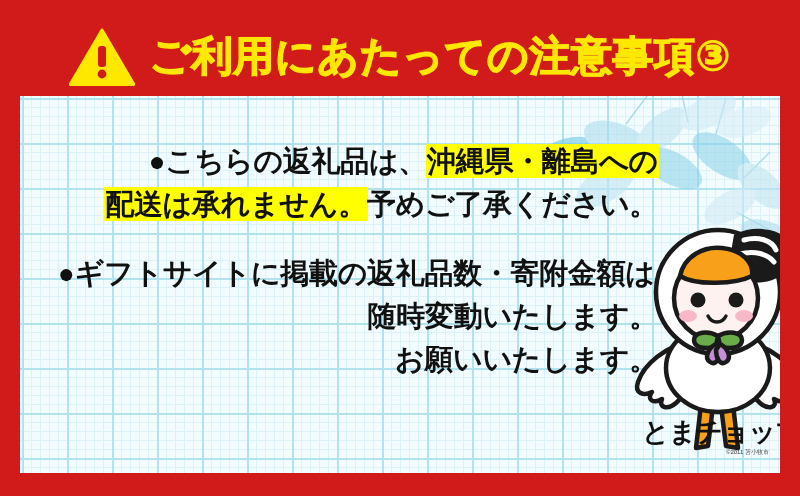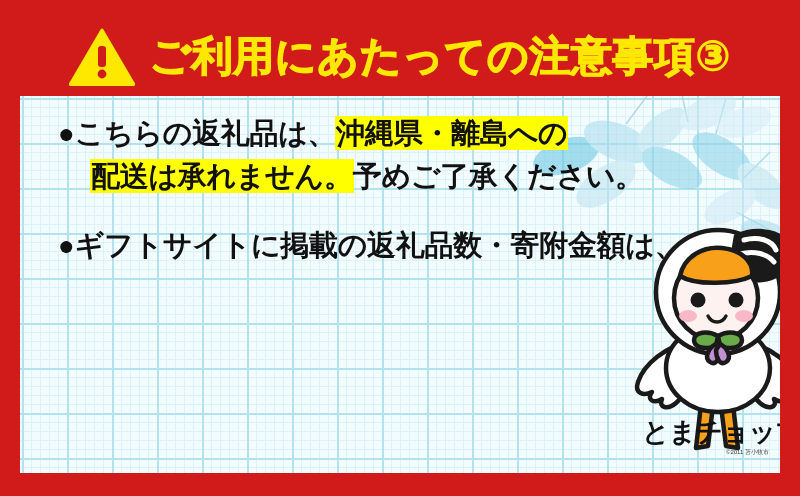--- a/index.html
+++ b/index.html
@@ -86,22 +86,23 @@
     width: 260px;
     height: 240px;
     pointer-events: none;
   }
   #leaf-decoration svg { display: block; }
 
   
   #notice-body {
     position: absolute;
     left: 38px;
-    top: 16px;
+    top: 44px;
     width: 600px;
+    text-align: right;
   }
 
   .notice-block { margin-bottom: 26px; }
   .notice-block:last-child { margin-bottom: 0; }
 
   .notice-line {
     font-size: 29px;
     font-weight: 700;
     color: #111111;
     line-height: 43px;
@@ -201,20 +202,22 @@
 
     <div id="notice-body">
 
       <div class="notice-block">
         <div class="notice-line"><span class="bullet-dot">●</span><span>こちらの返礼品は、</span><span class="hl">沖縄県・離島への</span></div>
         <div class="notice-line indented"><span class="hl">配送は承れません。</span><span>予めご了承ください。</span></div>
       </div>
 
       <div class="notice-block">
         <div class="notice-line"><span class="bullet-dot">●</span><span>ギフトサイトに掲載の返礼品数・寄附金額は、</span></div>
+        <div class="notice-line indented"><span>随時変動いたします。</span></div>
+        <div class="notice-line indented"><span>お願いいたします。</span></div>
       </div>
 
     </div>
 
     <div id="mascot">
       <svg viewBox="0 0 172 270" width="172" height="270" aria-hidden="true">
         <g stroke="#1a1a1a" stroke-width="4.5" stroke-linejoin="round" stroke-linecap="round">
 
           <path d="M58 142 C34 146 12 164 6 182 C2 194 12 196 20 192
                    C14 200 22 204 30 199 C26 208 36 210 44 203

